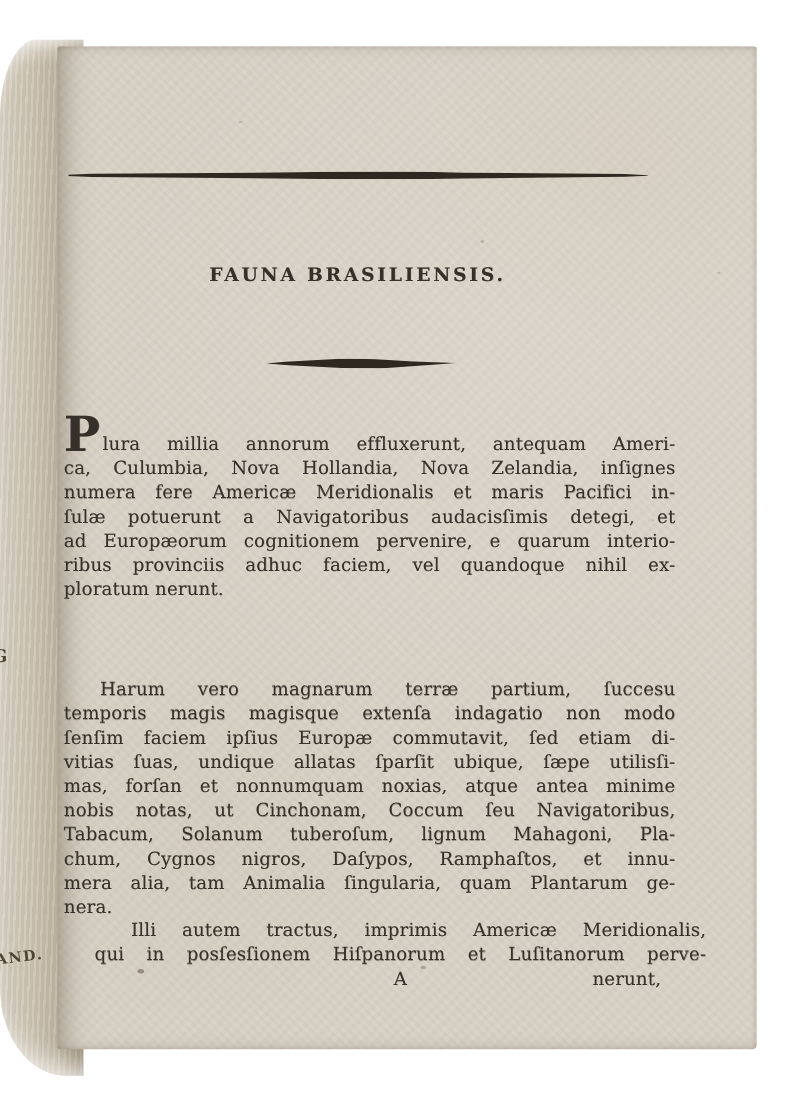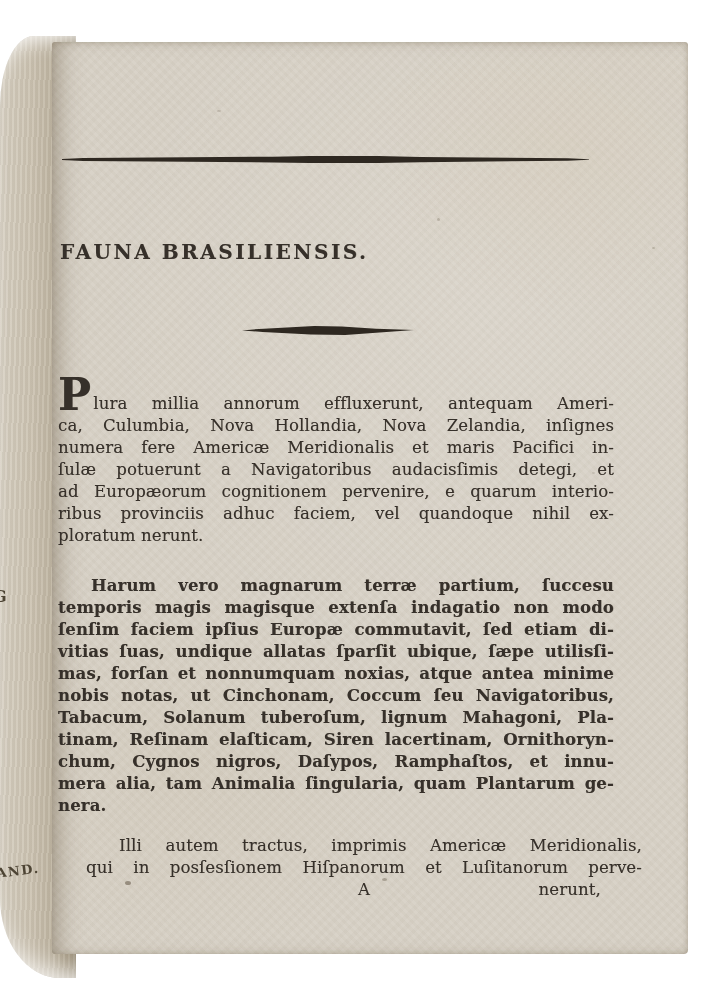--- a/index.html
+++ b/index.html
@@ -43,26 +43,26 @@
     position:absolute;left:62px;top:156px;width:527px;height:7px;background:#2e2821;
     clip-path:polygon(0 42%,4% 28%,40% 10%,47% 0,60% 0,68% 14%,96% 32%,100% 46%,100% 54%,96% 68%,68% 88%,60% 100%,47% 100%,40% 92%,4% 70%,0 58%);
   }
   .divider{
     position:absolute;left:242px;top:326px;width:172px;height:9px;background:#2e2821;
     clip-path:polygon(0 50%,10% 32%,42% 0,58% 6%,78% 30%,100% 44%,88% 62%,60% 100%,40% 94%,12% 66%);
   }
   
   .ink{color:#36302a;text-shadow:0.3px 0.3px 0.4px rgba(50,40,30,.35);}
   .title{
-    position:absolute;left:60px;top:240px;width:530px;text-align:left;
-    font-size:20px;font-weight:bold;letter-spacing:2.5px;
+    position:absolute;left:60px;top:240px;width:530px;text-align:center;
+    font-size:17px;font-weight:bold;letter-spacing:2.5px;
   }
   .para{position:absolute;left:58px;width:556px;font-size:16.5px;line-height:22px;letter-spacing:.15px;}
   .p1{top:393px;}
-  .p2{top:575px;font-weight:bold;}
+  .p2{top:616px;}
   .p3{top:835px;margin-left:28px;}
   .line{white-space:normal;}
   .just{text-align:justify;text-align-last:justify;}
   .indent{text-indent:33px;}
   .initial{
     font-size:44px;line-height:0;font-weight:bold;display:inline-block;
     vertical-align:baseline;position:relative;top:1px;margin-right:2px;
   }
   .sigline{position:relative;height:22px;}
   .sig{position:absolute;left:50%;transform:translateX(-50%);}
@@ -104,21 +104,20 @@
   </div>
 
   <div class="para p2 ink">
     <div class="line just indent">Harum vero magnarum terræ partium, ſuccesu</div>
     <div class="line just">temporis magis magisque extenſa indagatio non modo</div>
     <div class="line just">ſenſim faciem ipſius Europæ commutavit, ſed etiam di-</div>
     <div class="line just">vitias ſuas, undique allatas ſparſit ubique, ſæpe utilisſi-</div>
     <div class="line just">mas, forſan et nonnumquam noxias, atque antea minime</div>
     <div class="line just">nobis notas, ut Cinchonam, Coccum ſeu Navigatoribus,</div>
     <div class="line just">Tabacum, Solanum tuberoſum, lignum Mahagoni, Pla-</div>
-    <div class="line just">tinam, Reſinam elaſticam, Siren lacertinam, Ornithoryn-</div>
     <div class="line just">chum, Cygnos nigros, Daſypos, Ramphaſtos, et innu-</div>
     <div class="line just">mera alia, tam Animalia ſingularia, quam Plantarum ge-</div>
     <div class="line">nera.</div>
   </div>
 
   <div class="para p3 ink">
     <div class="line just indent">Illi autem tractus, imprimis Americæ Meridionalis,</div>
     <div class="line just">qui in posſesſionem Hiſpanorum et Luſitanorum perve-</div>
     <div class="line sigline">
       <span class="sig">A</span>

